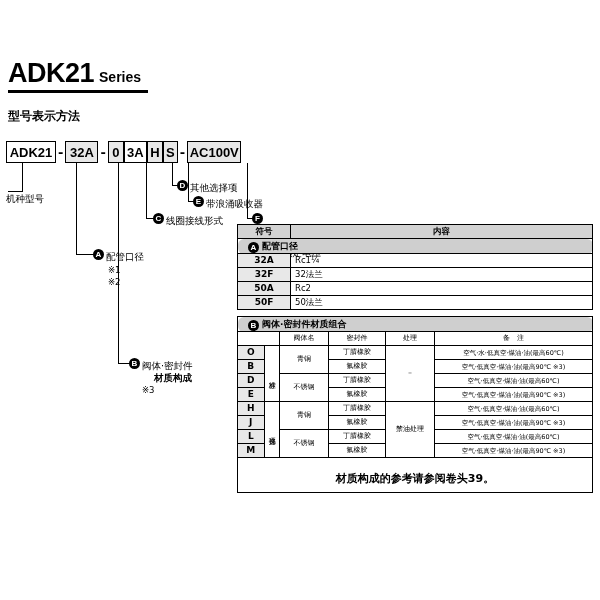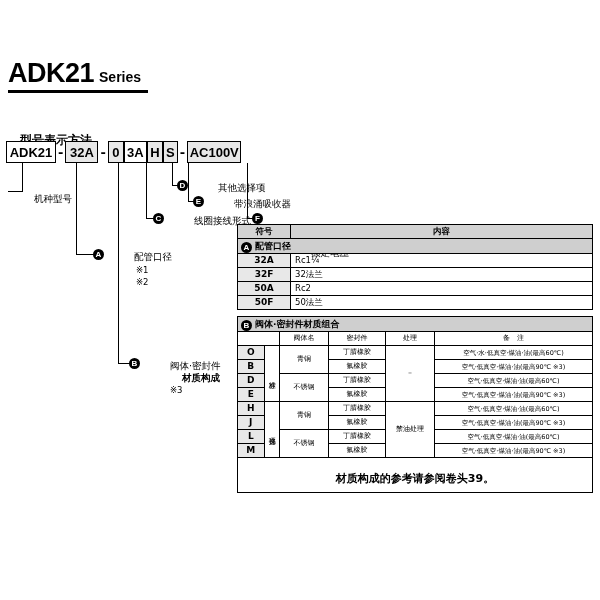--- a/index.html
+++ b/index.html
@@ -45,25 +45,24 @@
     position: absolute;
     left: 8px;
     top: 90px;
     width: 140px;
     height: 3px;
     background: #000;
   }
 
   .section-label {
     position: absolute;
-    left: 20px;
+    left: 8px;
     top: 108px;
     font-size: 12px;
     font-weight: bold;
-    margin-top: 24px;
   }
 
   
   .code-row {
     position: absolute;
     left: 6px;
     top: 140px;
     display: flex;
     align-items: center;
     height: 24px;
@@ -102,21 +101,20 @@
     font-weight: bold;
     line-height: 11px;
     text-align: center;
     font-family: "Liberation Sans", sans-serif;
   }
   .lbl {
     position: absolute;
     font-size: 9.5px;
     white-space: nowrap;
     line-height: 12px;
-    padding-left: 28px;
   }
   .lbl.small { font-size: 8.5px; }
 
   
   .tbl-wrap {
     position: absolute;
     left: 237px;
     top: 224px;
     width: 356px;
   }
@@ -136,21 +134,22 @@
     font-weight: normal;
     margin-left: 12px;
   }
   thead td { background: #d3d3d3; font-weight: bold; }
   .hdr-band td {
     background: #cfcfcf;
     text-align: left;
     font-weight: bold;
     font-size: 9px;
     height: 14px;
-    padding-left: 3px;
+    padding-left: 10px;
+    border-radius: 6px;
   }
   .code-cell { background: #e8e8e8; font-weight: bold; font-size: 9px; }
   .left { text-align: left; padding-left: 4px; }
   .tiny { font-size: 7px; line-height: 9px; }
   .mini { font-size: 6.5px; line-height: 8px; }
   .vert {
     font-size: 7px;
     line-height: 8px;
     width: 11px;
     padding: 0;

